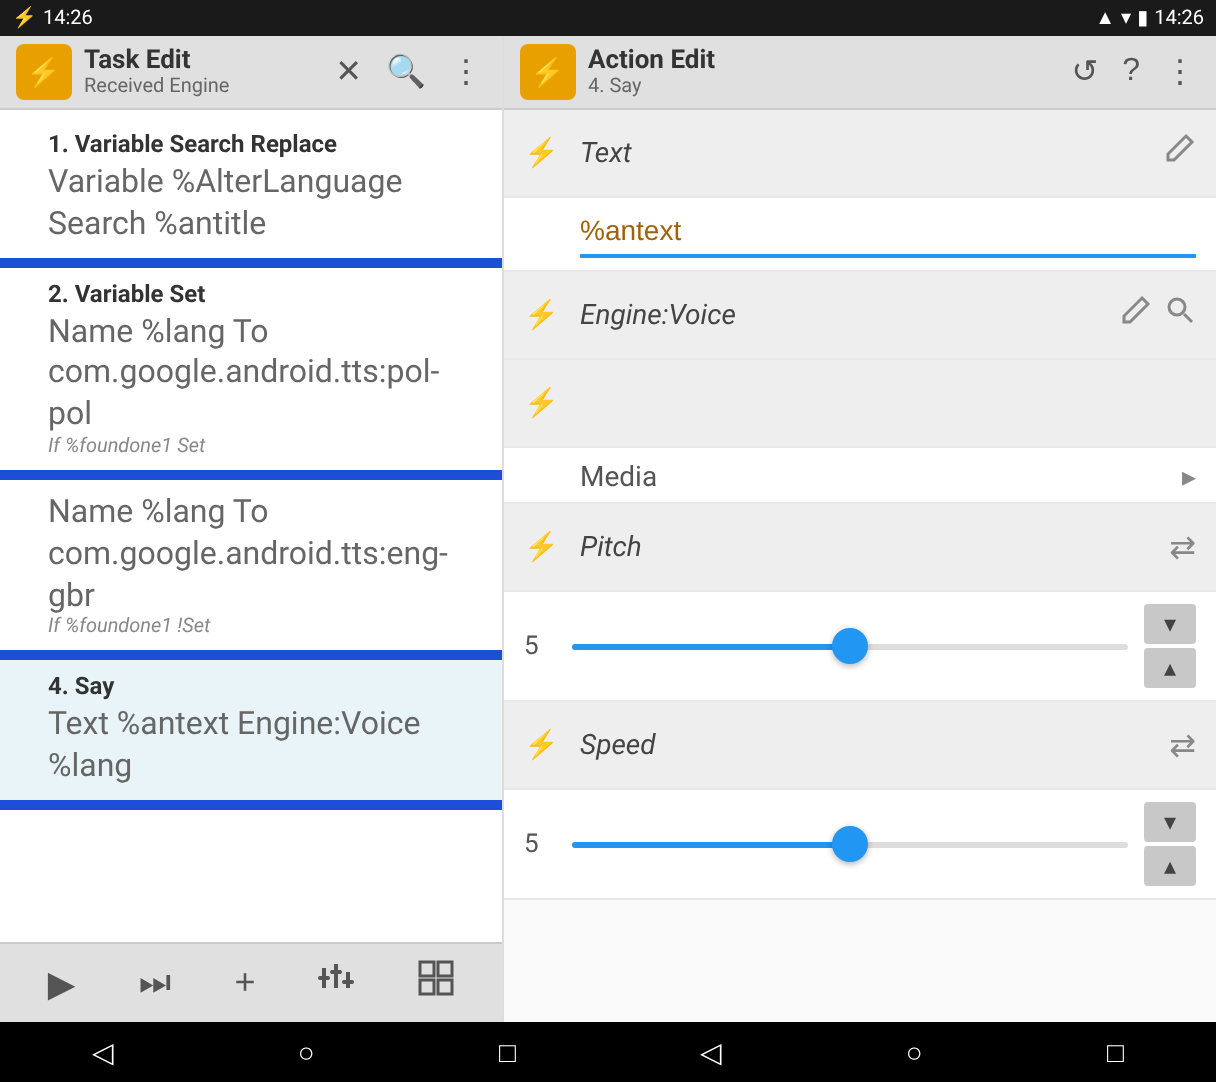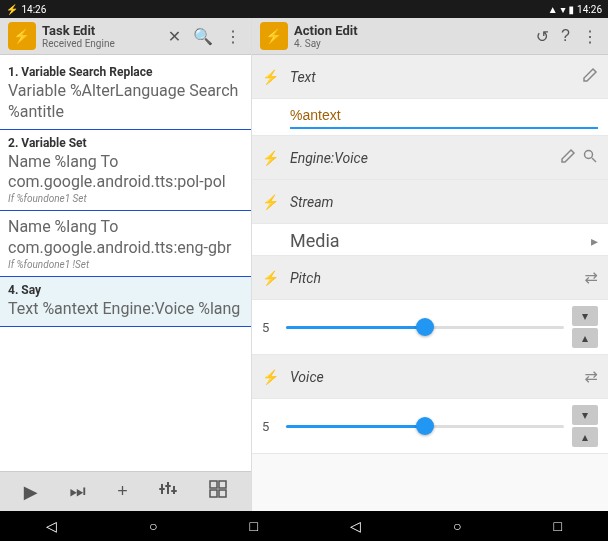--- a/index.html
+++ b/index.html
@@ -24,21 +24,21 @@
       background: #e0e0e0; padding: 4px 8px; display: flex; align-items: center; justify-content: space-between; border-bottom: 1px solid #ccc;
     }
     .left-header-info { display: flex; align-items: center; gap: 6px; }
     .header-icon { width: 28px; height: 28px; background: #e8a000; border-radius: 4px; display: flex; align-items: center; justify-content: center; color: white; font-size: 14px; flex-shrink: 0; }
     .header-title { font-size: 13px; font-weight: bold; color: #333; }
     .header-subtitle { font-size: 10px; color: #666; }
     .header-actions { display: flex; gap: 8px; align-items: center; }
     .header-btn { color: #555; font-size: 16px; cursor: pointer; padding: 2px; background: none; border: none; }
 
     .task-list { flex: 1; overflow-y: auto; padding: 4px 0; }
-    .task-item { padding: 6px 8px; border-bottom: 1px solid #1d4ed8; }
+    .task-item { padding: 6px 24px; border-bottom: 5px solid #1d4ed8; }
     .task-item-header { font-size: 12px; font-weight: bold; color: #333; margin-bottom: 2px; }
     .task-item-detail { font-size: 16px; color: #666; line-height: 1.3; }
     .task-item-condition { font-size: 10px; color: #888; font-style: italic; }
     .task-item.active { background: #e8f4f8; }
 
     
     .bottom-toolbar {
       background: #e0e0e0; padding: 4px 8px; display: flex; align-items: center; justify-content: space-around; height: 40px; border-top: 1px solid #ccc;
     }
     .toolbar-btn { color: #555; font-size: 18px; cursor: pointer; background: none; border: none; padding: 2px 6px; }
@@ -70,21 +70,21 @@
       background: #fff; padding: 4px 10px 6px 38px; border-bottom: 1px solid #e8e8e8;
     }
     .input-field {
       width: 100%; background: transparent; border: none; border-bottom: 2px solid #2196f3;
       font-size: 14px; color: #a16207; padding: 4px 0; outline: none;
     }
 
     .stream-row {
       display: flex; align-items: center; padding: 6px 10px 4px 38px; background: #fff; border-bottom: 1px solid #e8e8e8;
     }
-    .stream-value { font-size: 18px; color: #555; flex: 1; }
+    .stream-value { font-size: 14px; color: #555; flex: 1; }
     .stream-arrow { color: #888; font-size: 14px; }
 
     .slider-row {
       display: flex; align-items: center; padding: 6px 10px; background: #fff; border-bottom: 1px solid #e8e8e8; gap: 8px;
     }
     .slider-number { font-size: 13px; color: #555; width: 16px; flex-shrink: 0; }
     .slider-container { flex: 1; position: relative; height: 20px; display: flex; align-items: center; }
     .slider-track { width: 100%; height: 3px; background: #ddd; border-radius: 2px; position: relative; }
     .slider-fill { position: absolute; left: 0; top: 0; height: 3px; background: #2196f3; border-radius: 2px; }
     .slider-thumb { position: absolute; width: 18px; height: 18px; background: #2196f3; border-radius: 50%; top: 50%; transform: translateY(-50%); cursor: pointer; box-shadow: 0 1px 3px rgba(0,0,0,0.3); }
@@ -241,21 +241,20 @@
             <svg width="16" height="16" viewBox="0 0 16 16">
               <circle cx="6.5" cy="6.5" r="4" fill="none" stroke="#888" stroke-width="1.5"></circle>
               <line x1="10" y1="10" x2="14" y2="14" stroke="#888" stroke-width="1.5"></line>
             </svg>
           </button>
         </div>
       </div>
 
       <div class="section-row has-bg">
         <div class="section-icon">⚡</div>
-        <span class="section-label">Stream</span>
       </div>
       <div class="stream-row">
         <span class="stream-value">Media</span>
         <span class="stream-arrow">▸</span>
       </div>
 
       <div class="section-row has-bg">
         <div class="section-icon">⚡</div>
         <span class="section-label">Pitch</span>
         <button class="section-action-btn">⇄</button>
@@ -269,21 +268,21 @@
           </div>
         </div>
         <div class="step-btns">
           <button class="step-btn">▾</button>
           <button class="step-btn">▴</button>
         </div>
       </div>
 
       <div class="section-row has-bg">
         <div class="section-icon">⚡</div>
-        <span class="section-label">Voice</span>
+        <span class="section-label">Speed</span>
         <button class="section-action-btn">⇄</button>
       </div>
       <div class="slider-row">
         <span class="slider-number">5</span>
         <div class="slider-container">
           <div class="slider-track">
             <div class="slider-fill" style="width: 50%"></div>
             <div class="slider-thumb" style="left: calc(50% - 9px)"></div>
           </div>
         </div>

